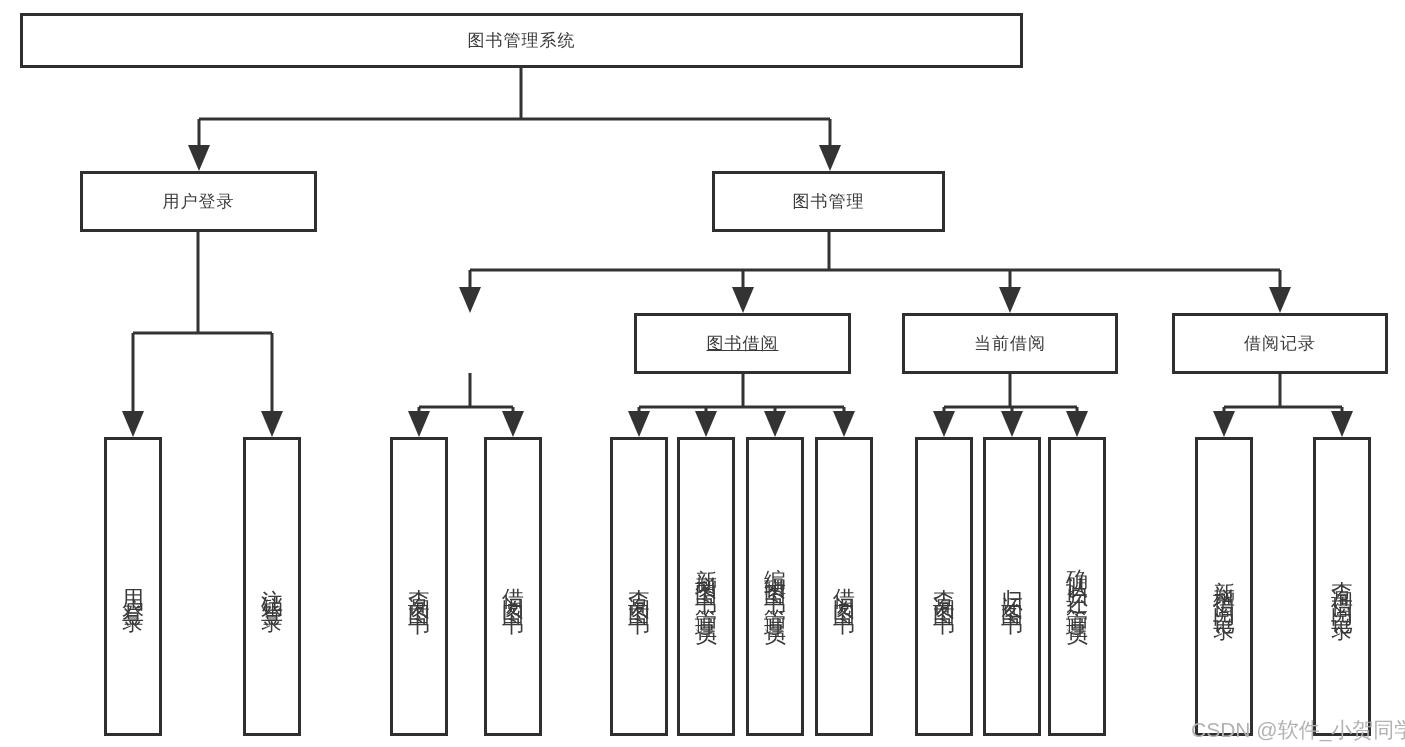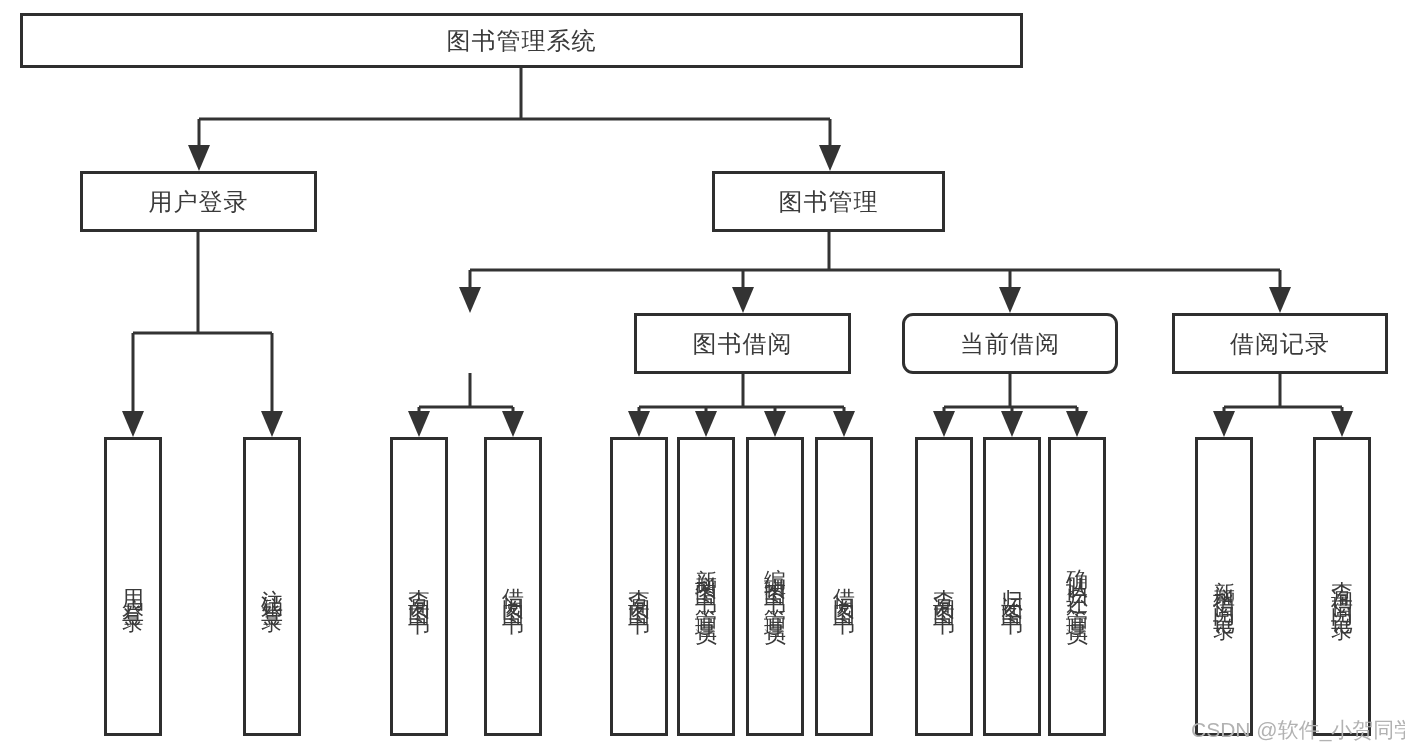--- a/index.html
+++ b/index.html
@@ -37,21 +37,21 @@
     position: absolute;
     box-sizing: border-box;
     background: var(--bg-color);
     border: 3px solid var(--border-color);
     display: flex;
     align-items: center;
     justify-content: center;
     color: var(--text-color);
   }
   .box .label {
-    font-size: 24px;
+    font-size: 17px;
     letter-spacing: 1px;
     white-space: nowrap;
   }
   .box.v .label {
     writing-mode: vertical-rl;
     text-orientation: mixed;
     font-size: 22px;
     letter-spacing: 8px;
     line-height: 1;
     white-space: nowrap;
@@ -112,24 +112,24 @@
     <span class="label">图书管理系统</span>
   </div>
 
   <div class="box" style="left:80px; top:171px; width:237px; height:61px;">
     <span class="label">用户登录</span>
   </div>
   <div class="box" style="left:712px; top:171px; width:233px; height:61px;">
     <span class="label">图书管理</span>
   </div>
 
-  <div class="box" style="left:634px; top:313px; width:217px; height:61px;">
+  <div class="box" style="left:634px; top:313px; width:217px; height:61px;text-decoration:underline;">
     <span class="label">图书借阅</span>
   </div>
-  <div class="box" style="left:902px; top:313px; width:216px; height:61px;border-radius:11px;">
+  <div class="box" style="left:902px; top:313px; width:216px; height:61px;">
     <span class="label">当前借阅</span>
   </div>
   <div class="box" style="left:1172px; top:313px; width:216px; height:61px;">
     <span class="label">借阅记录</span>
   </div>
 
   <div class="box v" style="left:104px; top:437px; width:58px; height:299px;">
     <span class="label">用户登录</span>
   </div>
   <div class="box v" style="left:243px; top:437px; width:58px; height:299px;">

